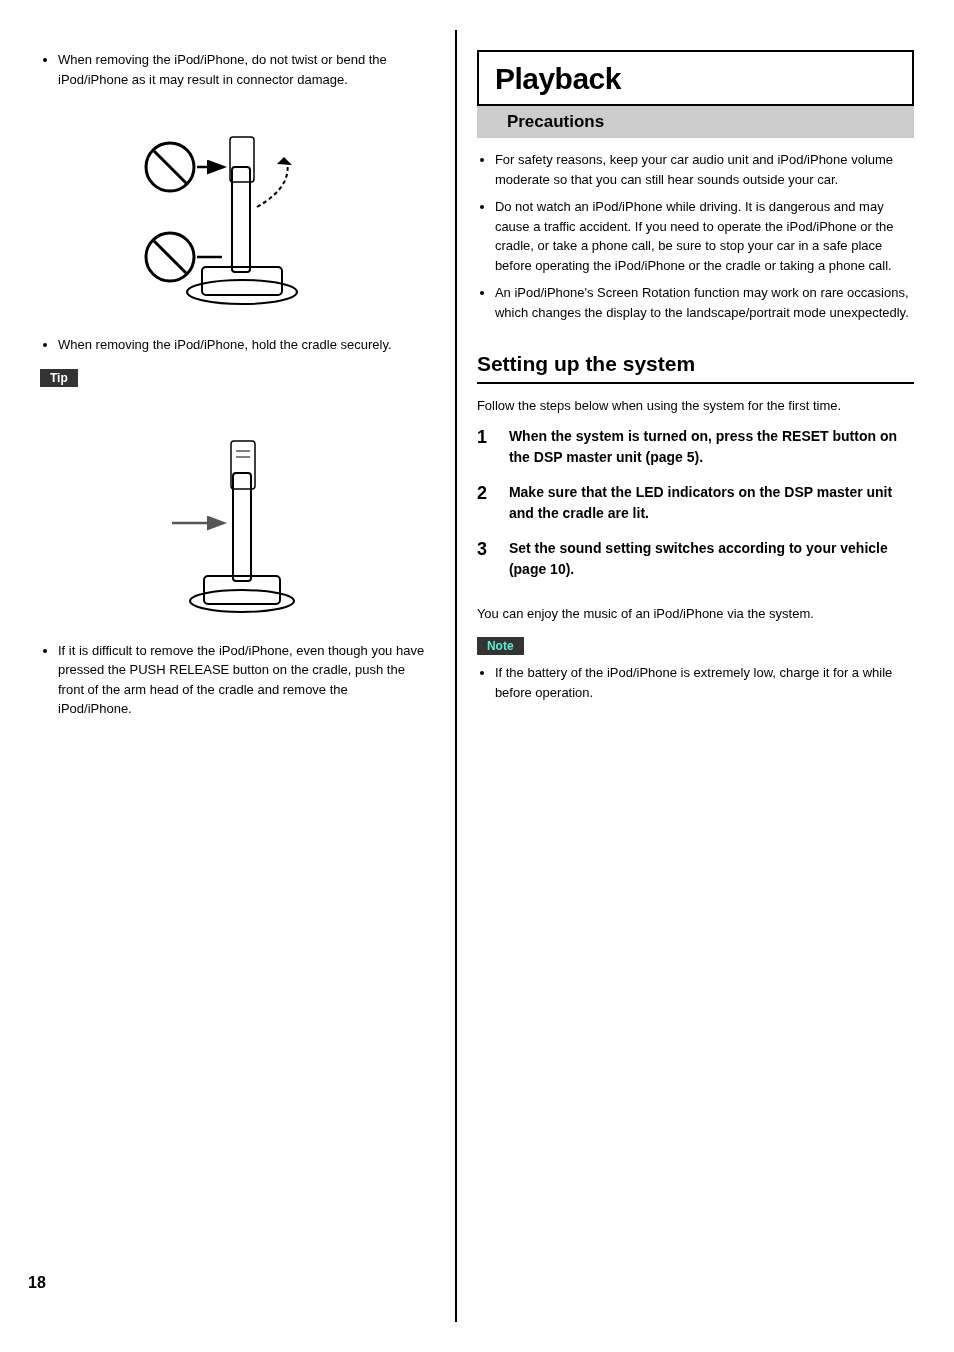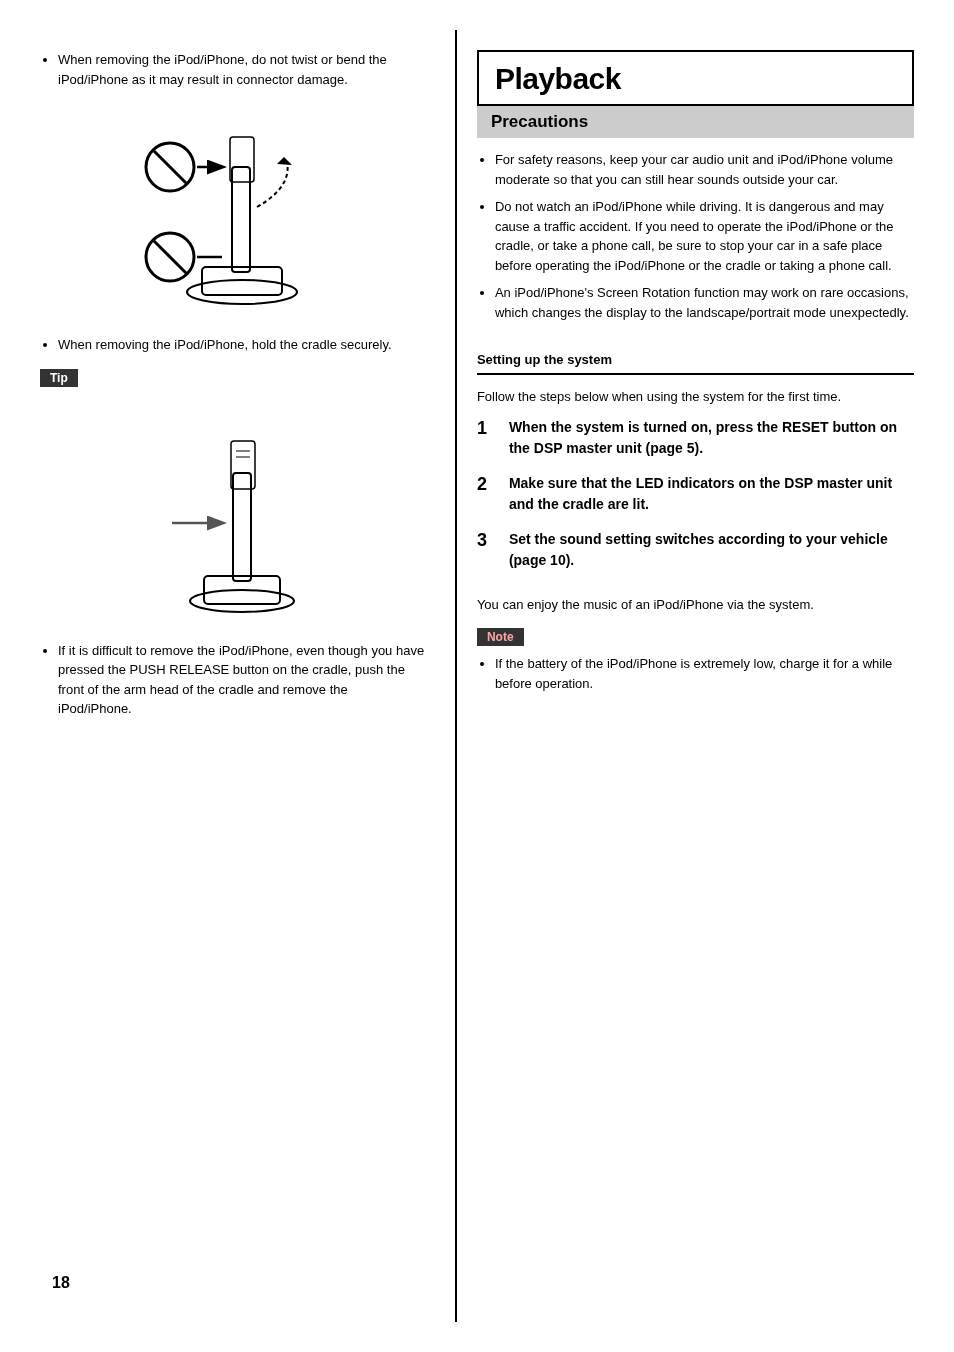--- a/index.html
+++ b/index.html
@@ -50,52 +50,52 @@
       background: #333;
       color: #fff;
       font-size: 12px;
       font-weight: bold;
       padding: 2px 10px;
       margin-bottom: 8px;
     }
     .note-badge {
       display: inline-block;
       background: #333;
-      color: #fca5a5;
+      color: #5eead4;
       font-size: 12px;
       font-weight: bold;
       padding: 2px 10px;
       margin-bottom: 8px;
     }
     
     .section-title-box {
       border: 2px solid #000;
     }
     .section-title-box h1 {
       font-size: 30px;
       font-weight: 900;
       padding: 10px 16px 8px 16px;
       letter-spacing: -0.5px;
     }
     .subsection-header {
       background: #ccc;
-      padding: 6px 14px;
+      padding: 6px 30px;
       margin-bottom: 12px;
     }
     .subsection-header h2 {
       font-size: 17px;
       font-weight: 900;
     }
     .subsection-header-outline {
       border-bottom: 2px solid #000;
       padding: 6px 0;
       margin-bottom: 12px;
     }
     .subsection-header-outline h2 {
-      font-size: 13px;
+      font-size: 21px;
       font-weight: 900;
     }
     .section-block {
       margin-bottom: 24px;
     }
     .section-block p {
       line-height: 1.5;
       margin-bottom: 10px;
     }
     
@@ -114,21 +114,21 @@
     .step-text {
       font-size: 14px;
       font-weight: bold;
       line-height: 1.5;
       flex: 1;
     }
     
     .page-number {
       position: absolute;
       bottom: 30px;
-      left: 52px;
+      left: 28px;
       font-size: 16px;
       font-weight: bold;
     }
   </style>
 </head>
 <body>
 
 <div class="page">
 
   <div class="left-col">

